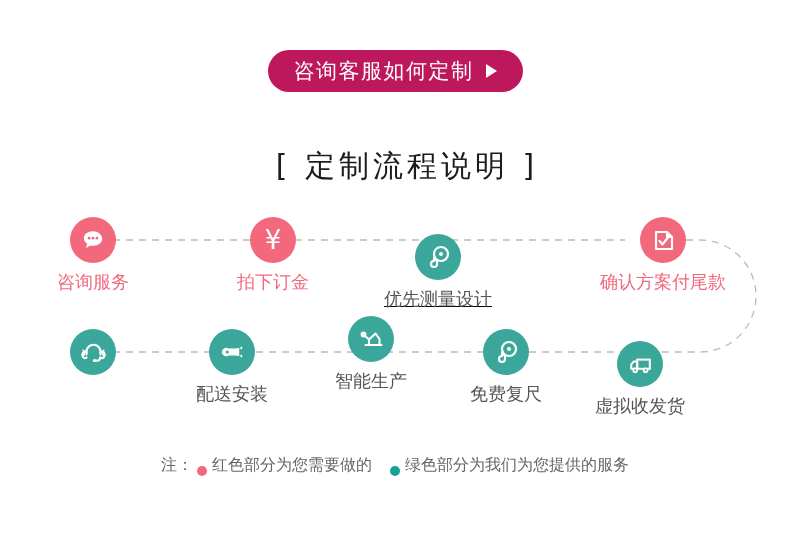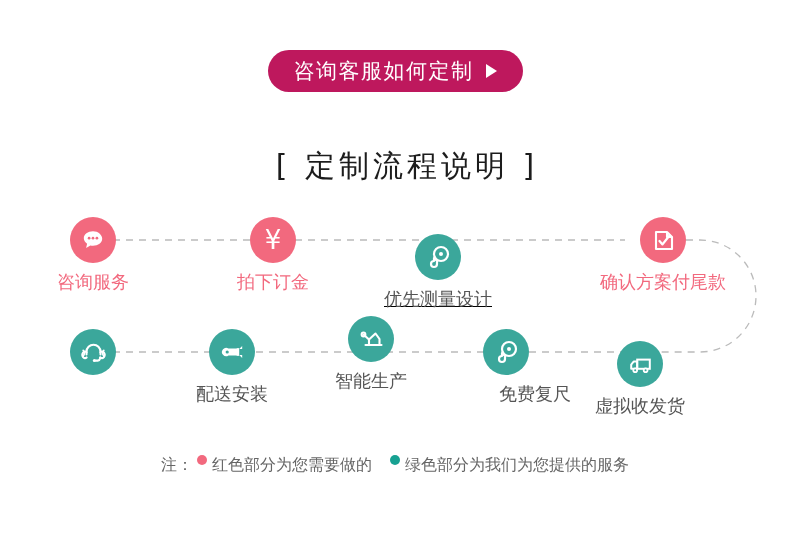--- a/index.html
+++ b/index.html
@@ -139,21 +139,21 @@
   .dot {
     display: inline-block;
     width: 10px;
     height: 10px;
     border-radius: 50%;
     margin: 0 5px 0 2px;
     vertical-align: middle;
   }
   .dot.pink { background: #F2697E; }
   .dot.teal { background: #17A192; }
-  .fn-seg { display: flex; align-items: flex-start; }
+  .fn-seg { display: flex; align-items: flex-end; }
   .fn-gap { width: 16px; }
 </style>
 </head>
 <body>
 
 <div class="page">
 
   <div class="banner-wrap">
     <div class="banner">
       <span class="banner-text">咨询客服如何定制</span>
@@ -249,21 +249,21 @@
         <svg width="27" height="27" viewBox="0 0 27 27" aria-hidden="true">
           <path d="M5.5 8.5 L11 13.5 L17.5 7.5 L21.5 13 L21.5 19" fill="none" stroke="#ffffff" stroke-width="2.1" stroke-linecap="round" stroke-linejoin="round"></path>
           <path d="M11 13.5 L11 19" fill="none" stroke="#ffffff" stroke-width="2.1" stroke-linecap="round"></path>
           <path d="M7.5 19 L23.5 19" fill="none" stroke="#ffffff" stroke-width="2.1" stroke-linecap="round"></path>
           <circle cx="5.5" cy="8.5" r="1.9" fill="none" stroke="#ffffff" stroke-width="2"></circle>
         </svg>
       </div>
       <div class="label gray">智能生产</div>
     </div>
 
-    <div class="node" style="left:441px; top:121px;text-align:right;">
+    <div class="node" style="left:441px; top:121px;">
       <div class="bubble teal">
         <svg width="27" height="27" viewBox="0 0 27 27" aria-hidden="true">
           <circle cx="16" cy="10" r="7" fill="none" stroke="#ffffff" stroke-width="2.2"></circle>
           <circle cx="16" cy="10" r="2" fill="#ffffff"></circle>
           <path d="M9.6 13.4 A7 7 0 0 0 12 17 L12 20 A3 3 0 1 1 9 17 L9 14" fill="none" stroke="#ffffff" stroke-width="2.2" stroke-linecap="round" stroke-linejoin="round"></path>
         </svg>
       </div>
       <div class="label gray">免费复尺</div>
     </div>
 

